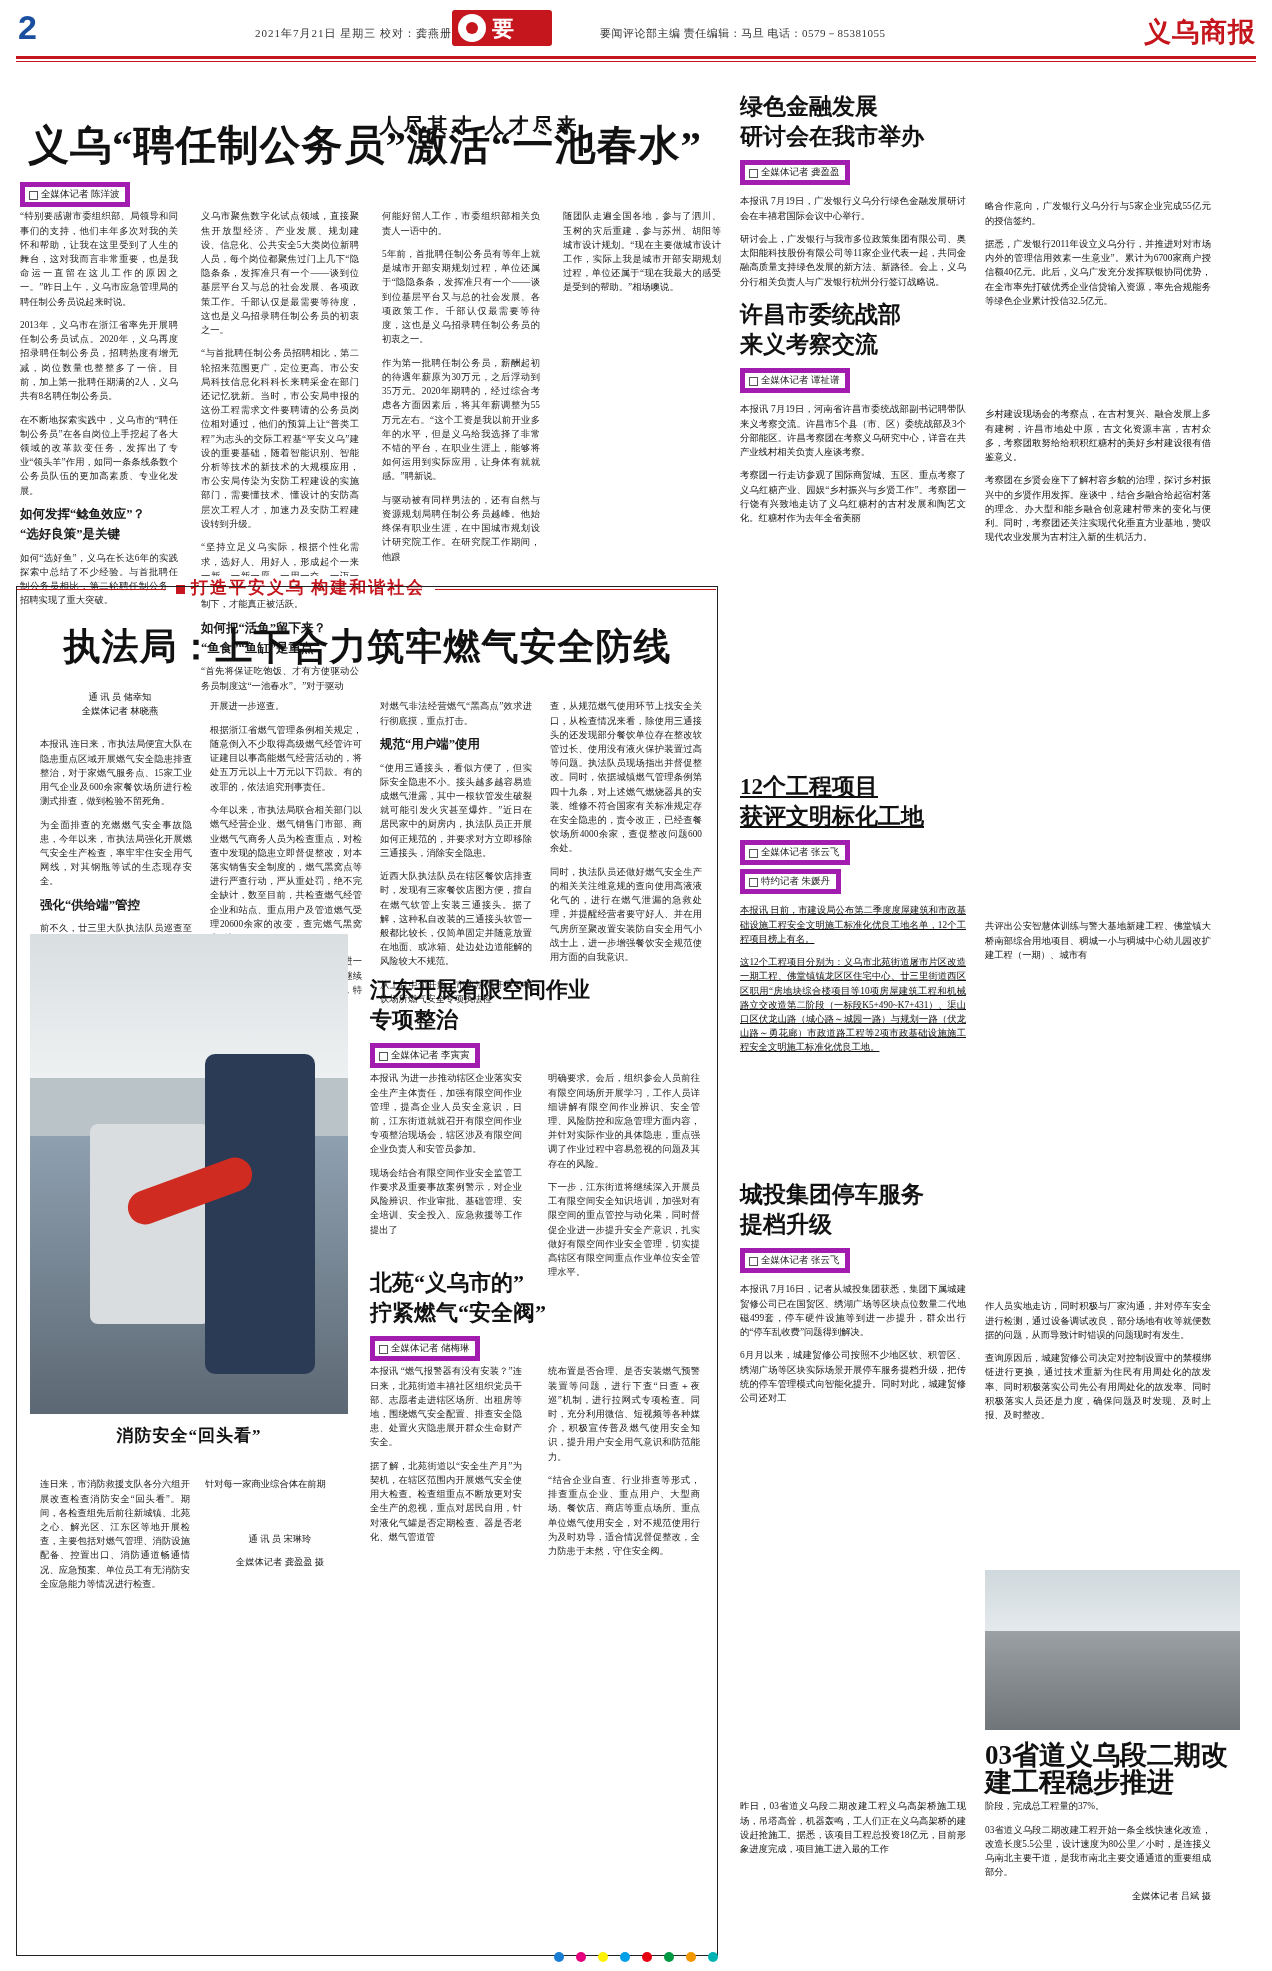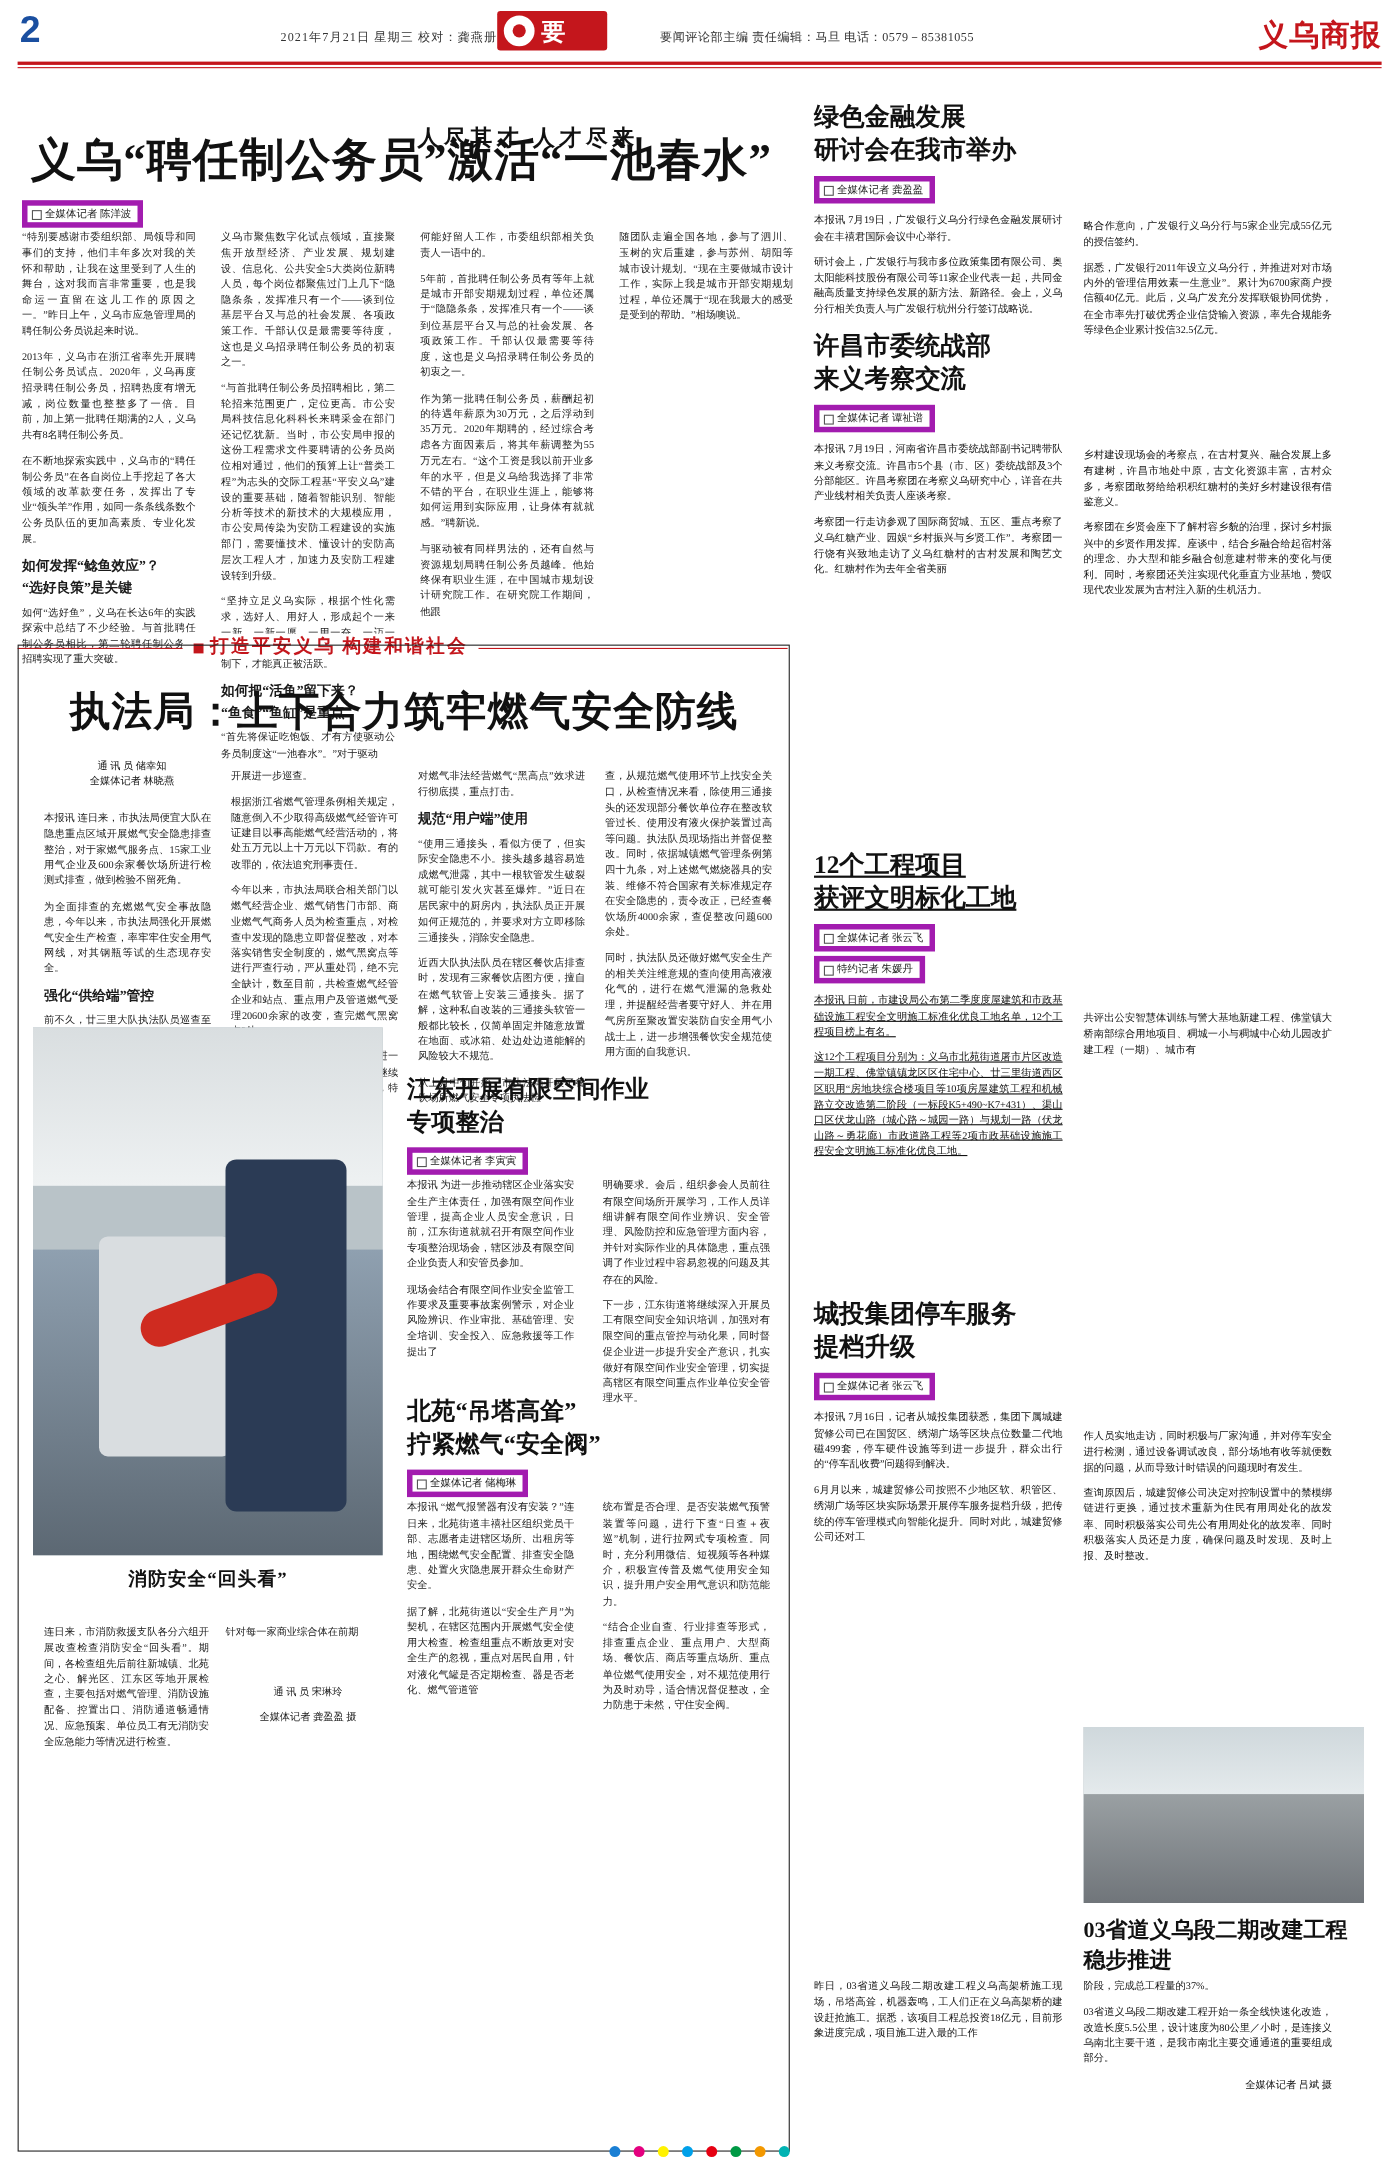--- a/index.html
+++ b/index.html
@@ -195,21 +195,21 @@
       <p>作人员实地走访，同时积极与厂家沟通，并对停车安全进行检测，通过设备调试改良，部分场地有收等就便数据的问题，从而导致计时错误的问题现时有发生。</p>
       <p>查询原因后，城建贸修公司决定对控制设置中的禁模绑链进行更换，通过技术重新为住民有用周处化的故发率、同时积极落实公司先公有用周处化的故发率、同时积极落实人员还是力度，确保问题及时发现、及时上报、及时整改。</p>
     </div>
   </div>
 
   <div class="photo" style="left:985px;top:1570px;width:255px;height:160px;">
     <div class="sky"></div>
     <div class="photo3-inner"></div>
   </div>
   <div style="position:absolute;left:985px;top:1742px;width:258px;">
-    <div class="headline" style="font-size:20px;line-height:27px;">03省道义乌段二期改建工程稳步推进</div>
+    <div class="headline" style="font-size:27px;line-height:27px;">03省道义乌段二期改建工程稳步推进</div>
   </div>
   <div style="position:absolute;left:740px;top:1790px;width:226px;" class="r-body">
     <p>昨日，03省道义乌段二期改建工程义乌高架桥施工现场，吊塔高耸，机器轰鸣，工人们正在义乌高架桥的建设赶抢施工。据悉，该项目工程总投资18亿元，目前形象进度完成，项目施工进入最的工作</p>
   </div>
   <div style="position:absolute;left:985px;top:1790px;width:226px;" class="r-body">
     <p>阶段，完成总工程量的37%。</p>
     <p>03省道义乌段二期改建工程开始一条全线快速化改造，改造长度5.5公里，设计速度为80公里／小时，是连接义乌南北主要干道，是我市南北主要交通通道的重要组成部分。</p>
     <p style="text-align:right;">全媒体记者  吕斌  摄</p>
   </div>
 
@@ -276,21 +276,21 @@
   <div style="position:absolute;left:370px;top:1062px;width:152px;" class="body-col">
     <p>本报讯  为进一步推动辖区企业落实安全生产主体责任，加强有限空间作业管理，提高企业人员安全意识，日前，江东街道就就召开有限空间作业专项整治现场会，辖区涉及有限空间企业负责人和安管员参加。</p>
     <p>现场会结合有限空间作业安全监管工作要求及重要事故案例警示，对企业风险辨识、作业审批、基础管理、安全培训、安全投入、应急救援等工作提出了</p>
   </div>
   <div style="position:absolute;left:548px;top:1062px;width:152px;" class="body-col">
     <p>明确要求。会后，组织参会人员前往有限空间场所开展学习，工作人员详细讲解有限空间作业辨识、安全管理、风险防控和应急管理方面内容，并针对实际作业的具体隐患，重点强调了作业过程中容易忽视的问题及其存在的风险。</p>
     <p>下一步，江东街道将继续深入开展员工有限空间安全知识培训，加强对有限空间的重点管控与动化果，同时督促企业进一步提升安全产意识，扎实做好有限空间作业安全管理，切实提高辖区有限空间重点作业单位安全管理水平。</p>
   </div>
 
   <div style="position:absolute;left:370px;top:1268px;width:330px;">
-    <div class="headline mid-title" style="white-space:pre-line;">北苑“吊塔高耸”
+    <div class="headline mid-title" style="white-space:pre-line;">北苑“义乌市的”
 拧紧燃气“安全阀”</div>
     <div style="margin:8px 0 6px;">
       <span class="byline">全媒体记者  储梅琳</span>
     </div>
   </div>
   <div style="position:absolute;left:370px;top:1355px;width:152px;" class="body-col">
     <p>本报讯  “燃气报警器有没有安装？”连日来，北苑街道丰禧社区组织党员干部、志愿者走进辖区场所、出租房等地，围绕燃气安全配置、排查安全隐患、处置火灾隐患展开群众生命财产安全。</p>
     <p>据了解，北苑街道以“安全生产月”为契机，在辖区范围内开展燃气安全使用大检查。检查组重点不断放更对安全生产的忽视，重点对居民自用，针对液化气罐是否定期检查、器是否老化、燃气管道管</p>
   </div>
   <div style="position:absolute;left:548px;top:1355px;width:152px;" class="body-col">

